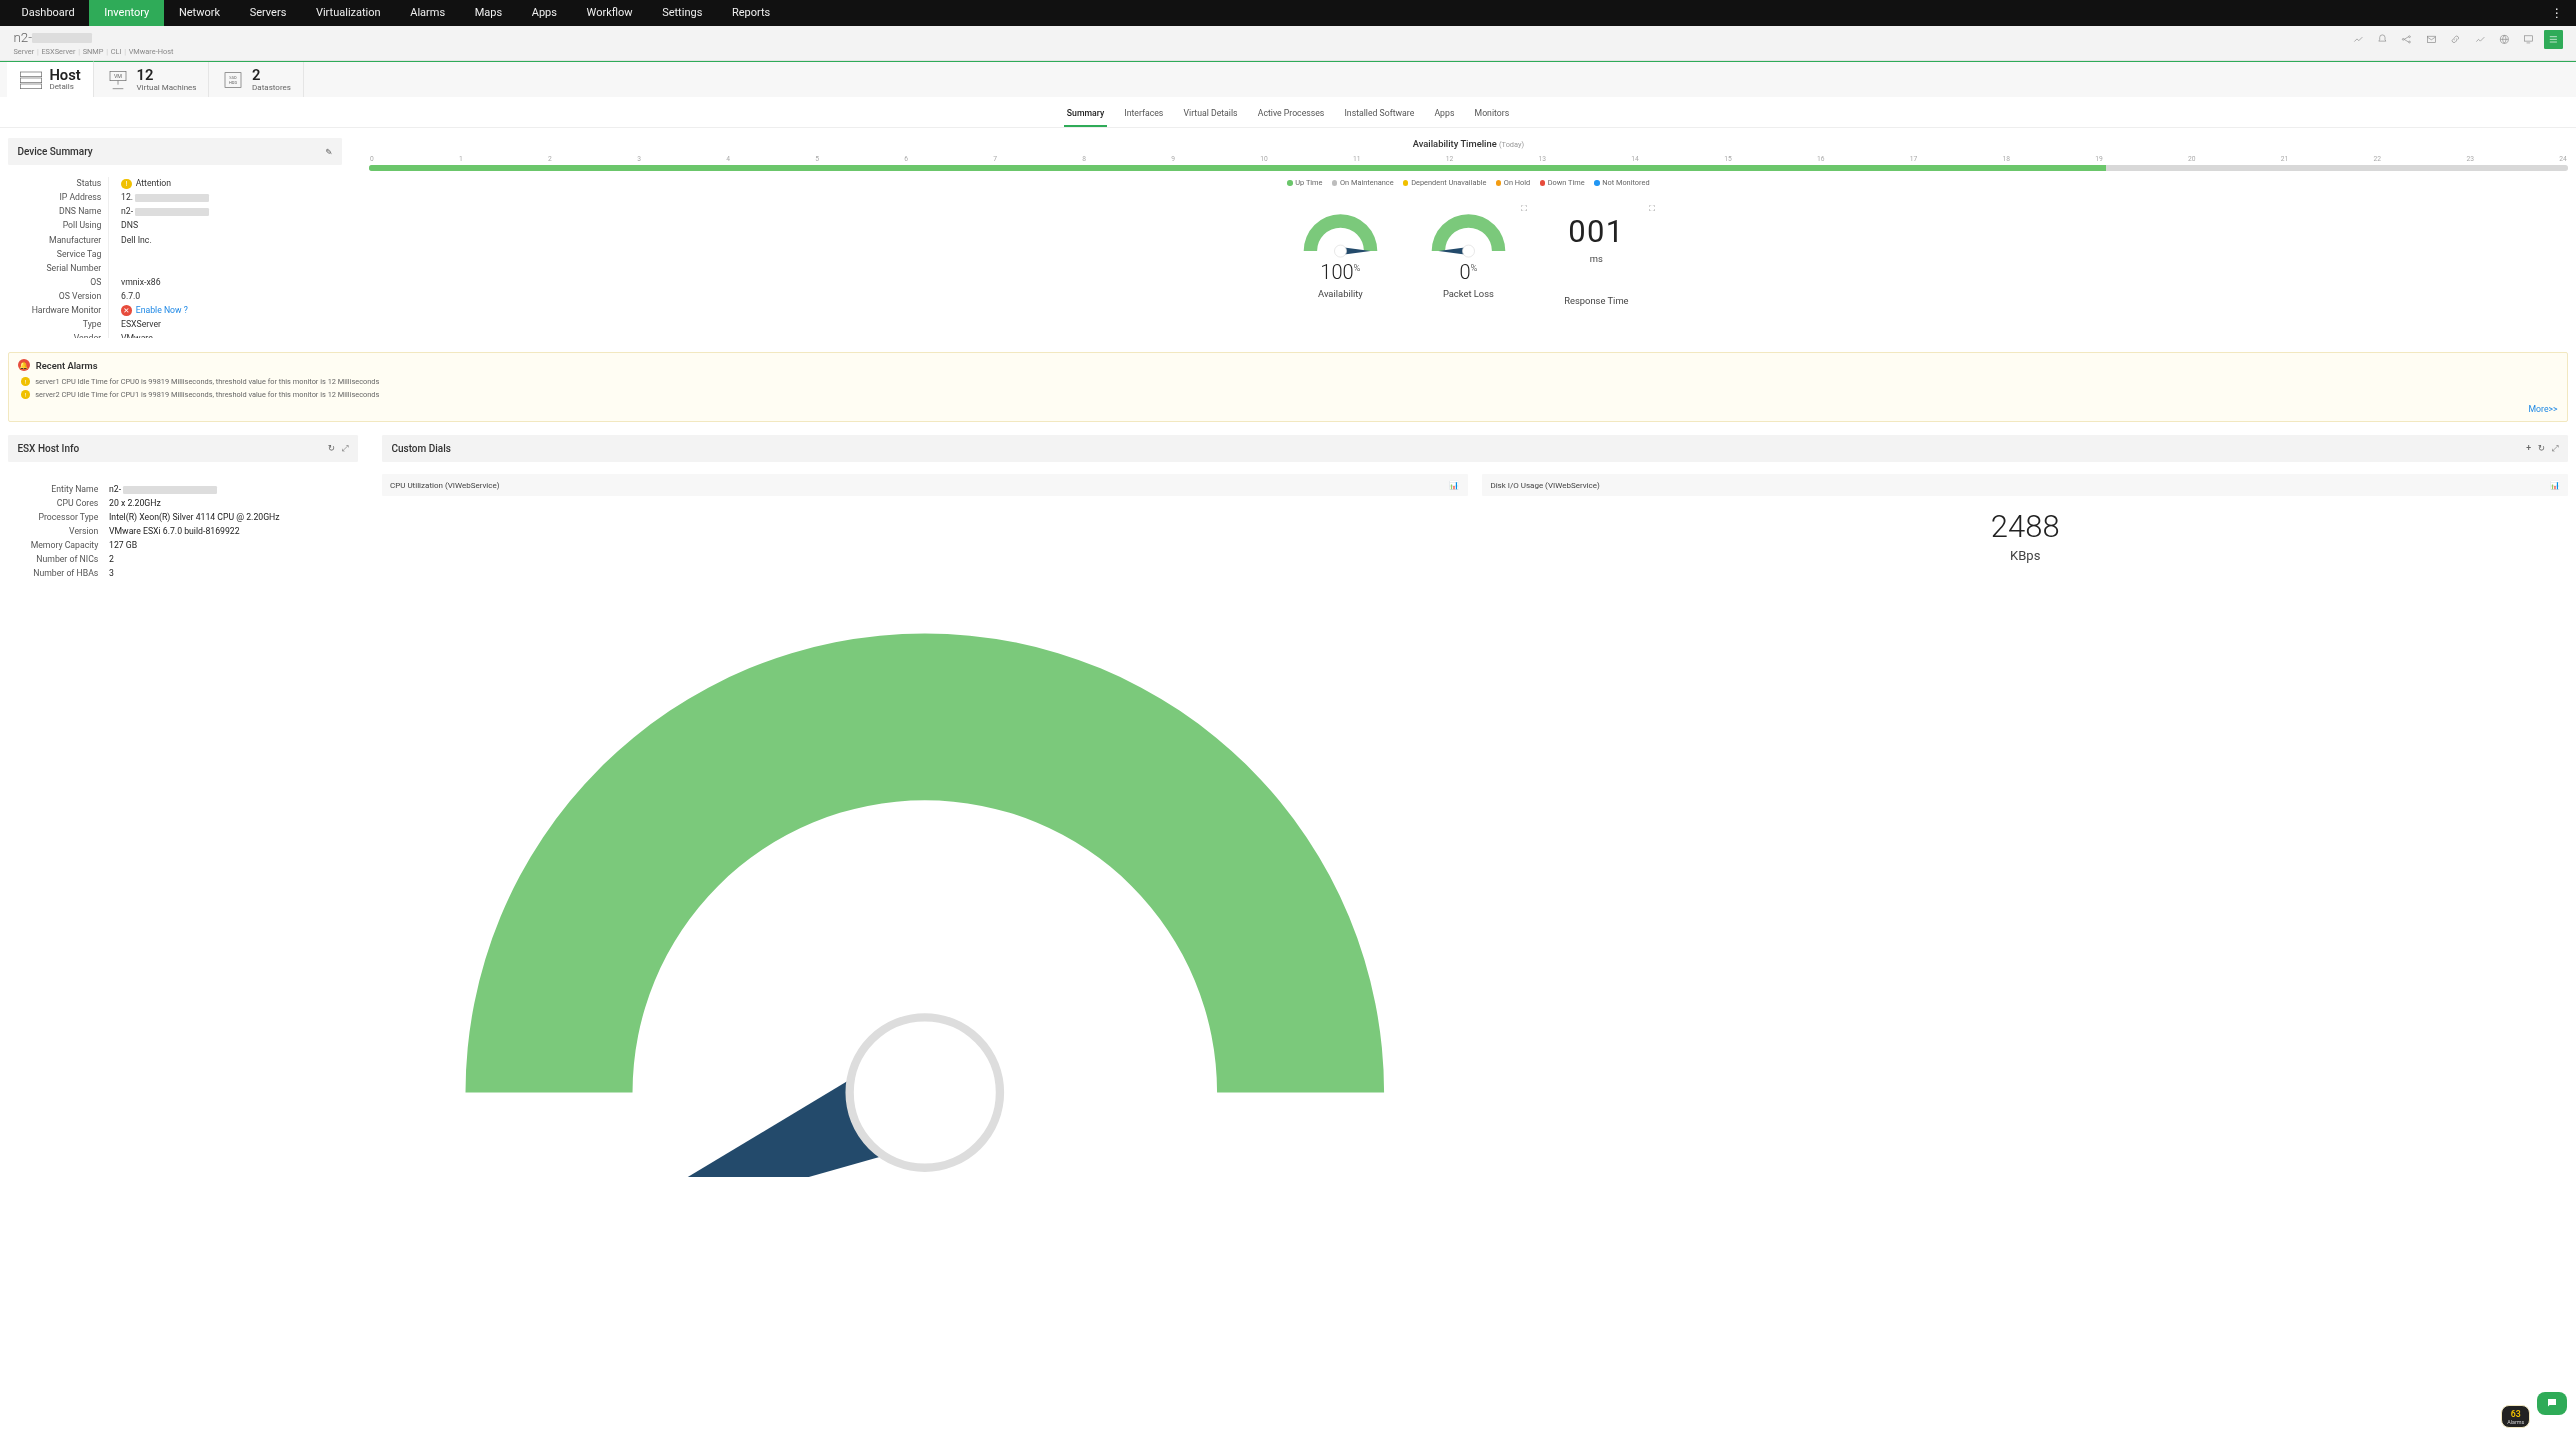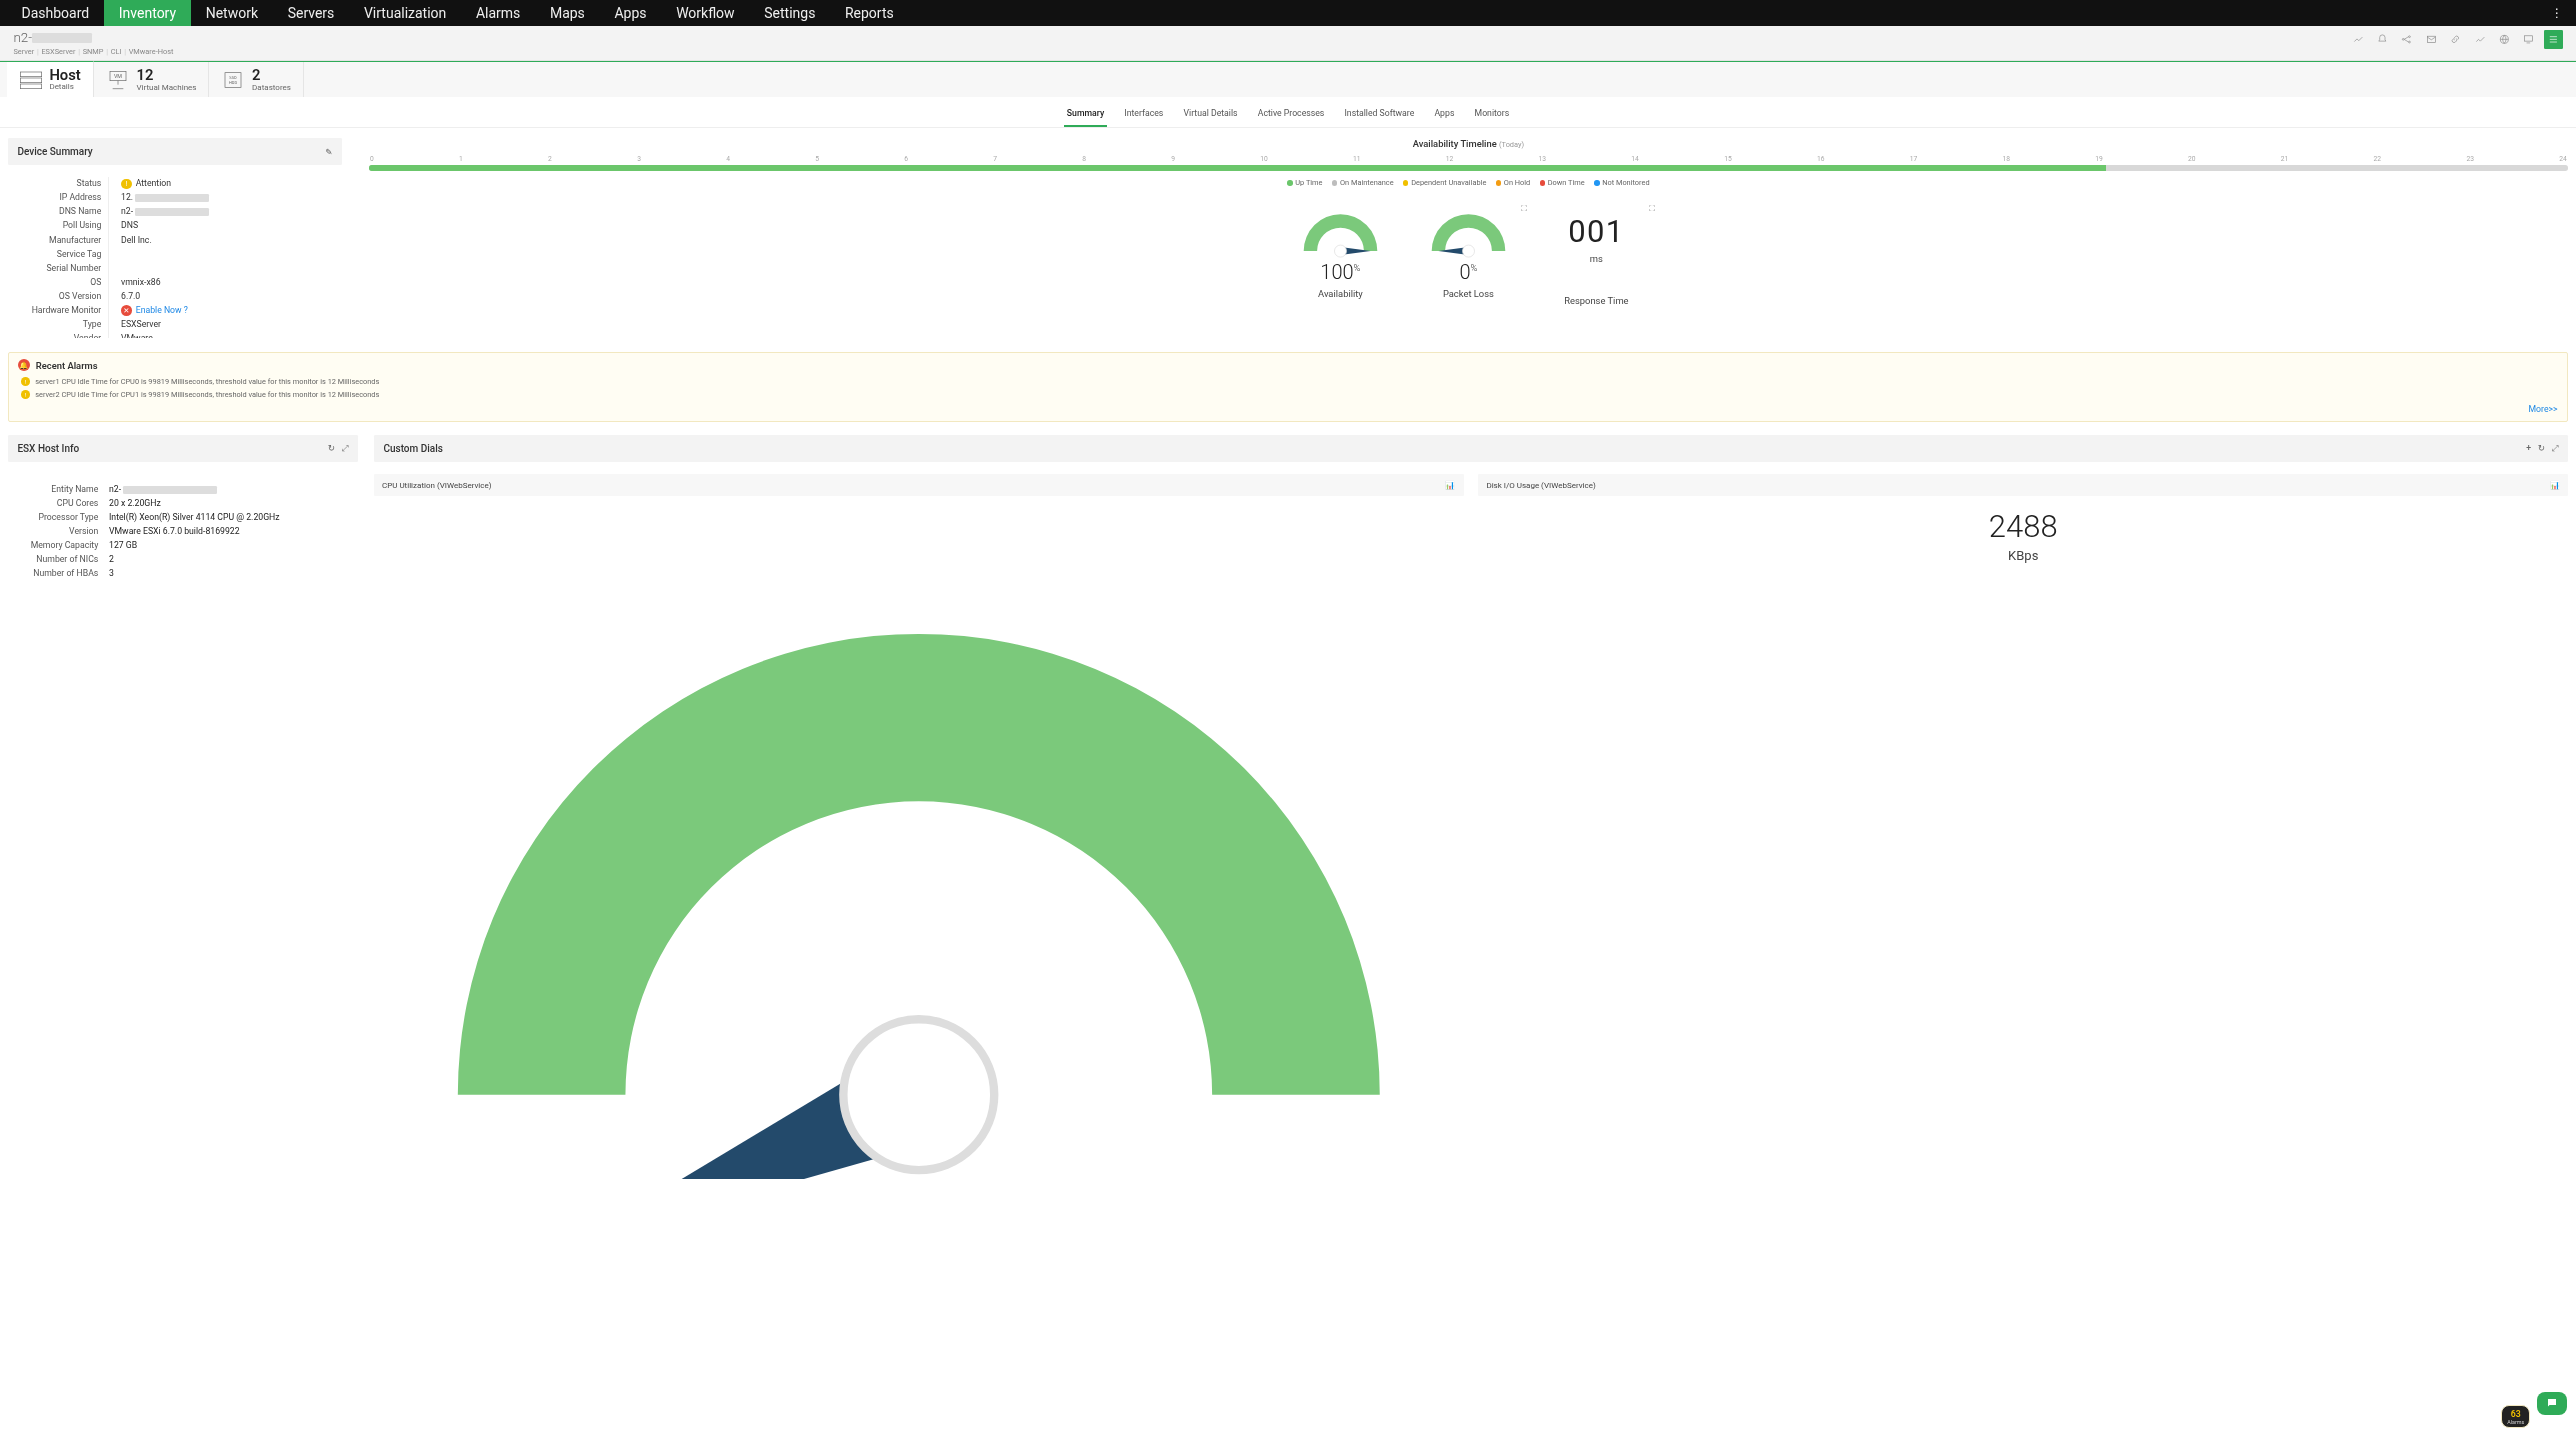--- a/index.html
+++ b/index.html
@@ -1,20 +1,20 @@
 <!DOCTYPE html>
 <html style="font-size:10.7px"><head>
 <meta charset="utf-8">
 <style>
 * { box-sizing: border-box; margin: 0; padding: 0; }
 body { font-family: -apple-system, "Segoe UI", Roboto, Arial, sans-serif; font-size: 8.7px; color: #333; background: #fff; }
 
 
 .topnav { background: #111; color: #fff; height: 25.5px; display: flex; align-items: center; padding: 0 6.7px; position: relative; }
-.topnav .nav-item { padding: 0 14.8px; height: 25.5px; display: flex; align-items: center; cursor: pointer; color: #eee; font-size: 14px; }
+.topnav .nav-item { padding: 0 14.8px; height: 25.5px; display: flex; align-items: center; cursor: pointer; color: #eee; font-size: 11px; }
 .topnav .nav-item.active { background: #2fab58; color: #fff; }
 .topnav .more-icon { margin-left:auto; color:#fff; padding:0 6.7px; font-size:12px; line-height:1; }
 
 
 .subheader { background:#f3f3f3; border-bottom:0.7px solid #e3e3e3; padding:4px 13.4px; display:flex; align-items:flex-start; }
 .device-title { font-size:13.4px; font-weight:300; color:#666; }
 .device-title .blur { background:#ddd; color:#ddd; border-radius:1.3px; display:inline-block; width:60px; height:9.4px; vertical-align:middle; }
 .breadcrumb { font-size:7.4px; color:#888; margin-top:2.7px; }
 .breadcrumb .sep { color:#ccc; padding:0 2.7px; }
 .header-icons { margin-left:auto; display:flex; align-items:center; gap:5.4px; }
@@ -79,21 +79,21 @@
 .bignum-unit { font-size:9.4px; color:#444; margin-top:5.4px; }
 
 
 .alarms { background:#fffdf3; border:0.7px solid #f2e8c0; border-radius:2px; padding:6.7px 9.4px 6.7px; margin-top:13.4px;}
 .alarms .ah { display:flex; align-items:center; font-size:9.4px; font-weight:600; color:#333; margin-bottom:4px;}
 .alarms .ah .aicon { width:12px; height:12px; border-radius:50%; background:#e74c3c; color:#fff; display:flex; align-items:center; justify-content:center; margin-right:5.4px; font-size:7.4px;}
 .alarms .aline { font-size:7.4px; color:#666; padding:2px 0 2px 2.7px; display:flex; align-items:center;}
 .alarms .aline .dot { width:8.7px; height:8.7px; border-radius:50%; background:#f0c000; color:#fff; font-size:6px; display:inline-flex; align-items:center; justify-content:center; margin-right:5.4px;}
 .alarms .more { text-align:right; margin-top:2.7px;}
 
-.row2 { display:flex; gap:16px; margin-top:13.4px; }
+.row2 { display:flex; gap:24px; margin-top:13.4px; }
 .esxcol { width:350px; }
 .dialscol { flex:1; }
 .infotable { margin-top:20px; font-size:8.7px; }
 .infotable .irow { display:flex; padding:2px 0;}
 .infotable .ilab { width:101px; text-align:right; color:#555; padding-right:10.7px;}
 .infotable .ival { flex:1; color:#222;}
 
 .dialgrid { display:flex; gap:14.8px; margin-top:12px; }
 .dialcard { flex:1; }
 .dialcard .dhead { background:#f7f7f7; padding:6.7px 8px; font-size:8px; color:#444; display:flex; align-items:center; border-radius:1.3px;}

